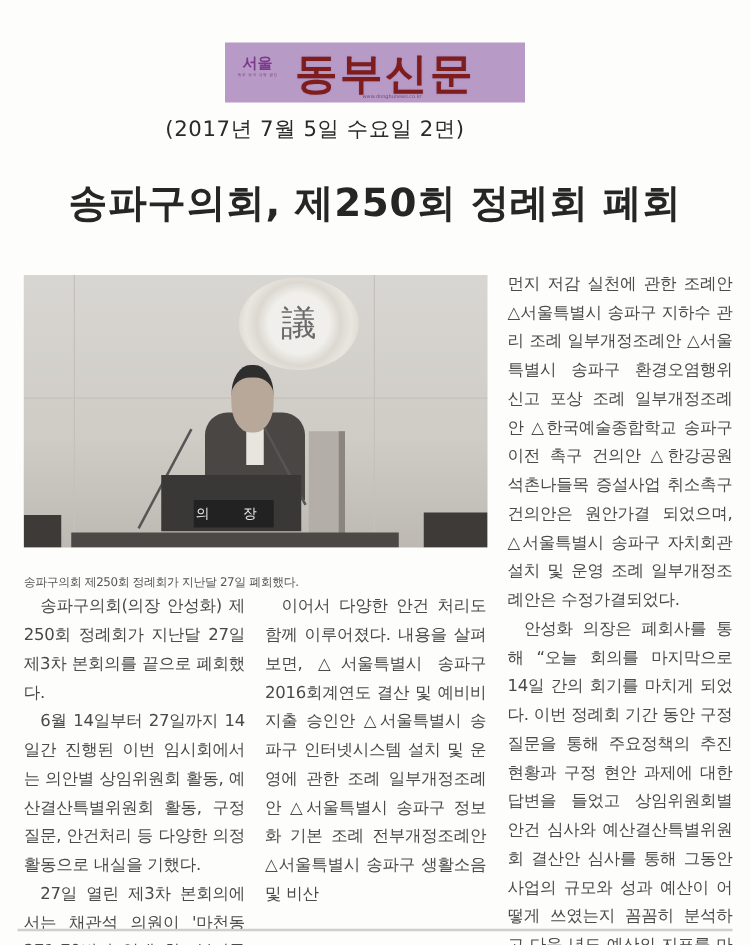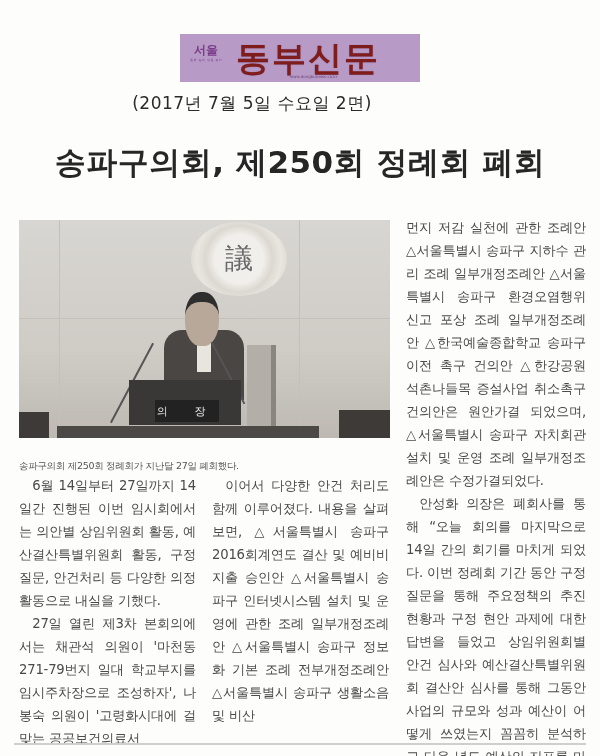--- a/index.html
+++ b/index.html
@@ -101,20 +101,21 @@
   <div class="podium"></div>
   <div class="podium-label">의 장</div>
   <div class="desk"></div>
   <div class="side-box-l"></div>
   <div class="side-box-r"></div>
 </div>
 
 <div class="caption">송파구의회 제250회 정례회가 지난달 27일 폐회했다.</div>
 
 <div class="col col1">
+  <p>송파구의회(의장 안성화) 제250회 정례회가 지난달 27일 제3차 본회의를 끝으로 폐회했다.</p>
   <p>6월 14일부터 27일까지 14일간 진행된 이번 임시회에서는 의안별 상임위원회 활동, 예산결산특별위원회 활동, 구정질문, 안건처리 등 다양한 의정활동으로 내실을 기했다.</p>
   <p>27일 열린 제3차 본회의에서는 채관석 의원이 '마천동 271-79번지 일대 학교부지를 임시주차장으로 조성하자', 나봉숙 의원이 '고령화시대에 걸맞는 공공보건의료서</p>
 </div>
 
 <div class="col col2">
   <p>이어서 다양한 안건 처리도 함께 이루어졌다. 내용을 살펴보면, △서울특별시 송파구 2016회계연도 결산 및 예비비 지출 승인안 △서울특별시 송파구 인터넷시스템 설치 및 운영에 관한 조례 일부개정조례안 △서울특별시 송파구 정보화 기본 조례 전부개정조례안 △서울특별시 송파구 생활소음 및 비산</p>
 </div>
 
 <div class="col col3">
   <p class="noindent">먼지 저감 실천에 관한 조례안 △서울특별시 송파구 지하수 관리 조례 일부개정조례안 △서울특별시 송파구 환경오염행위 신고 포상 조례 일부개정조례안 △한국예술종합학교 송파구 이전 촉구 건의안 △한강공원 석촌나들목 증설사업 취소촉구 건의안은 원안가결 되었으며, △서울특별시 송파구 자치회관 설치 및 운영 조례 일부개정조례안은 수정가결되었다.</p>

